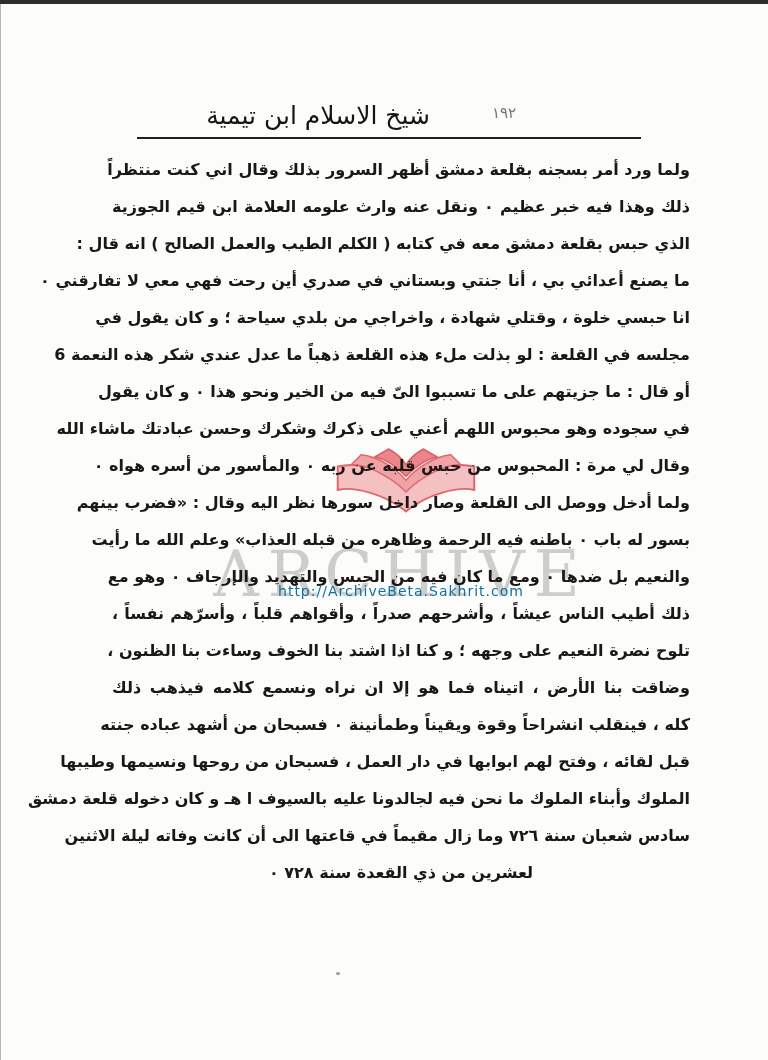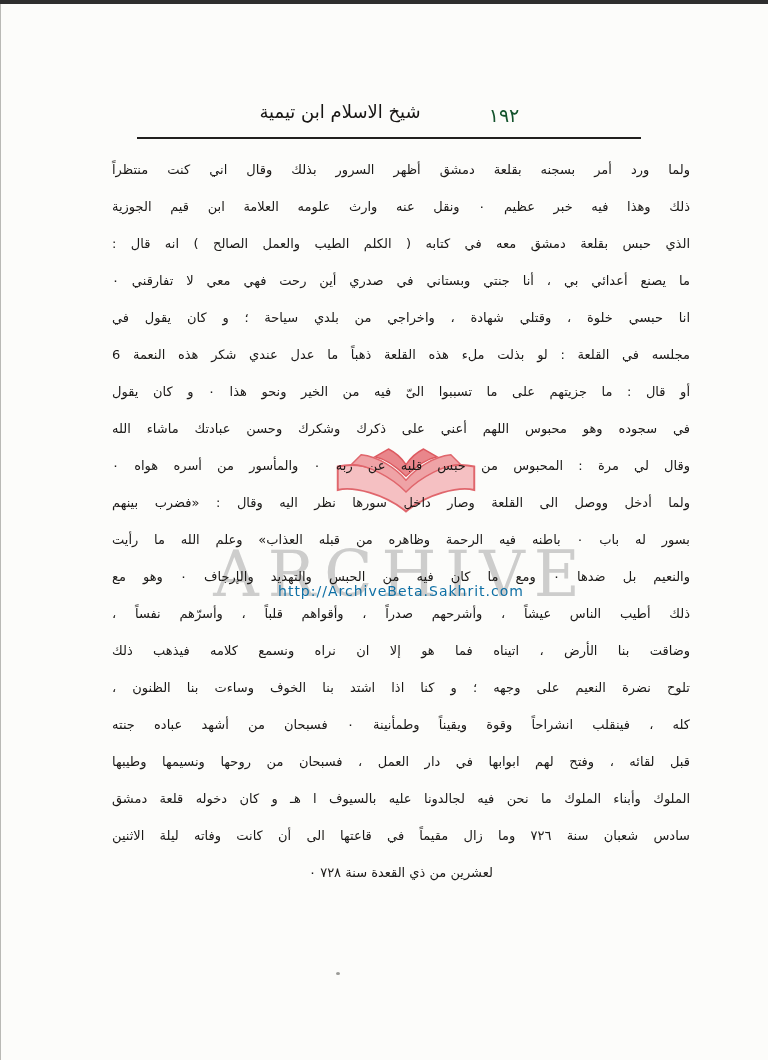--- a/index.html
+++ b/index.html
@@ -12,26 +12,26 @@
     position:relative;width:768px;height:1060px;
     background:#fcfcfa;overflow:hidden;
     box-shadow:inset 1px 0 0 #b9b9b5;
   }
   .top-bar{
     position:absolute;top:0;left:0;width:768px;height:4px;
     background:#2e2e2e;
   }
   .running-title{
     position:absolute;top:101px;left:250px;width:180px;
-    text-align:center;font-size:18px;color:#171513;
+    text-align:center;font-size:25px;color:#171513;
     direction:rtl;white-space:nowrap;
   }
   .page-number{
     position:absolute;top:104px;left:482px;width:44px;
-    text-align:center;font-size:19px;color:#14532d;
+    text-align:center;font-size:15px;color:#737373;
   }
   .header-rule{
     position:absolute;top:137px;left:137px;width:504px;height:0;
     border-top:2px solid #21201e;
   }
   
   .watermark{position:absolute;inset:0;z-index:1;}
   .book-logo{position:absolute;top:446px;left:328px;width:156px;height:84px;}
   .wm-archive{
     position:absolute;top:540px;left:96px;width:610px;
@@ -46,24 +46,25 @@
     font-size:14px;letter-spacing:1px;
     color:#0369a1;opacity:.95;white-space:nowrap;
   }
   
   .text-block{
     position:absolute;top:151px;left:112px;width:578px;z-index:2;
     direction:rtl;
     color:#1a1816;
   }
   .tline{
-    height:37px;line-height:37px;font-size:13px;
+    height:37px;line-height:37px;font-size:16px;
     text-align:justify;text-align-last:justify;
     white-space:nowrap;overflow:visible;
     letter-spacing:.2px;
+    font-weight:bold;
   }
   .tline.last{
     text-align:right;text-align-last:center;
   }
   .speckle{
     position:absolute;top:972px;left:336px;width:4px;height:3px;
     background:#9a9a96;border-radius:50%;z-index:0;
   }
 </style>
 </head>
@@ -96,22 +97,22 @@
       <div class="tline">ما يصنع أعدائي بي ، أنا جنتي وبستاني في صدري أين رحت فهي معي لا تفارقني ٠</div>
       <div class="tline">انا حبسي خلوة ، وقتلي شهادة ، واخراجي من بلدي سياحة ؛ و كان يقول في</div>
       <div class="tline">مجلسه في القلعة : لو بذلت ملء هذه القلعة ذهباً ما عدل عندي شكر هذه النعمة 6</div>
       <div class="tline">أو قال : ما جزيتهم على ما تسببوا الىّ فيه من الخير ونحو هذا ٠ و كان يقول</div>
       <div class="tline">في سجوده وهو محبوس اللهم أعني على ذكرك وشكرك وحسن عبادتك ماشاء الله</div>
       <div class="tline">وقال لي مرة : المحبوس من حبس قلبه عن ربه ٠ والمأسور من أسره هواه ٠</div>
       <div class="tline">ولما أدخل ووصل الى القلعة وصار داخل سورها نظر اليه وقال : «فضرب بينهم</div>
       <div class="tline">بسور له باب ٠ باطنه فيه الرحمة وظاهره من قبله العذاب» وعلم الله ما رأيت</div>
       <div class="tline">والنعيم بل ضدها ٠ ومع ما كان فيه من الحبس والتهديد والإرجاف ٠ وهو مع</div>
       <div class="tline">ذلك أطيب الناس عيشاً ، وأشرحهم صدراً ، وأقواهم قلباً ، وأسرّهم نفساً ،</div>
+      <div class="tline">تلوح نضرة النعيم على وجهه ؛ و كنا اذا اشتد بنا الخوف وساءت بنا الظنون ،</div>
       <div class="tline">وضاقت بنا الأرض ، اتيناه فما هو إلا ان نراه ونسمع كلامه فيذهب ذلك</div>
-      <div class="tline">تلوح نضرة النعيم على وجهه ؛ و كنا اذا اشتد بنا الخوف وساءت بنا الظنون ،</div>
       <div class="tline">كله ، فينقلب انشراحاً وقوة ويقيناً وطمأنينة ٠ فسبحان من أشهد عباده جنته</div>
       <div class="tline">قبل لقائه ، وفتح لهم ابوابها في دار العمل ، فسبحان من روحها ونسيمها وطيبها</div>
       <div class="tline">الملوك وأبناء الملوك ما نحن فيه لجالدونا عليه بالسيوف ا هـ و كان دخوله قلعة دمشق</div>
       <div class="tline">سادس شعبان سنة ٧٢٦ وما زال مقيماً في قاعتها الى أن كانت وفاته ليلة الاثنين</div>
       <div class="tline last">لعشرين من ذي القعدة سنة ٧٢٨ ٠</div>
     </div>
 
   <div class="speckle"></div>
 
 </div>

